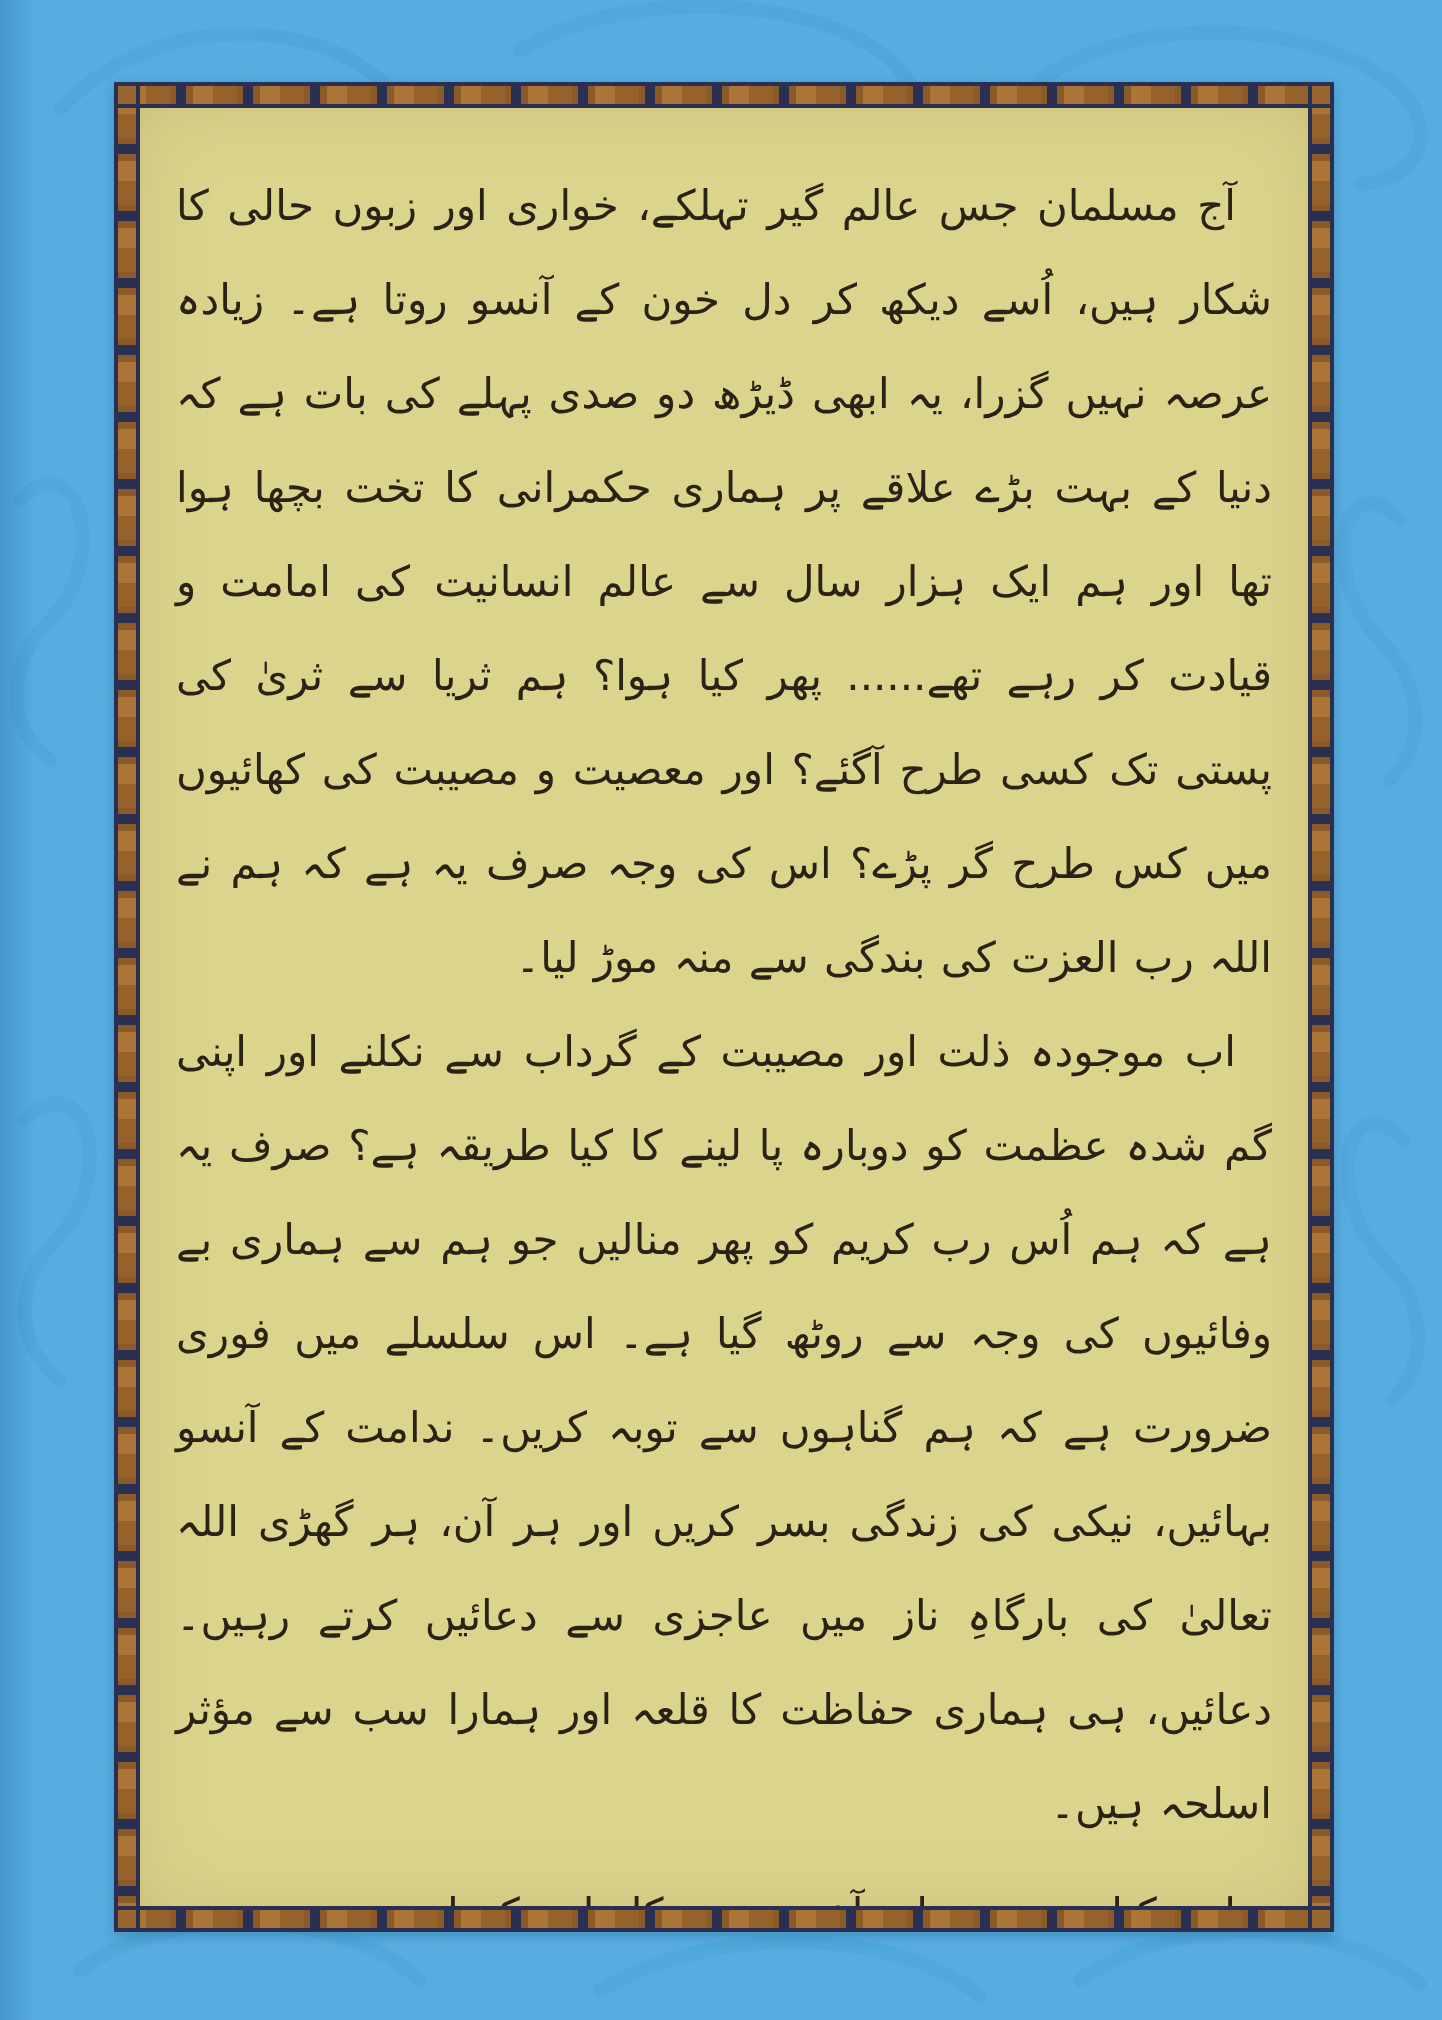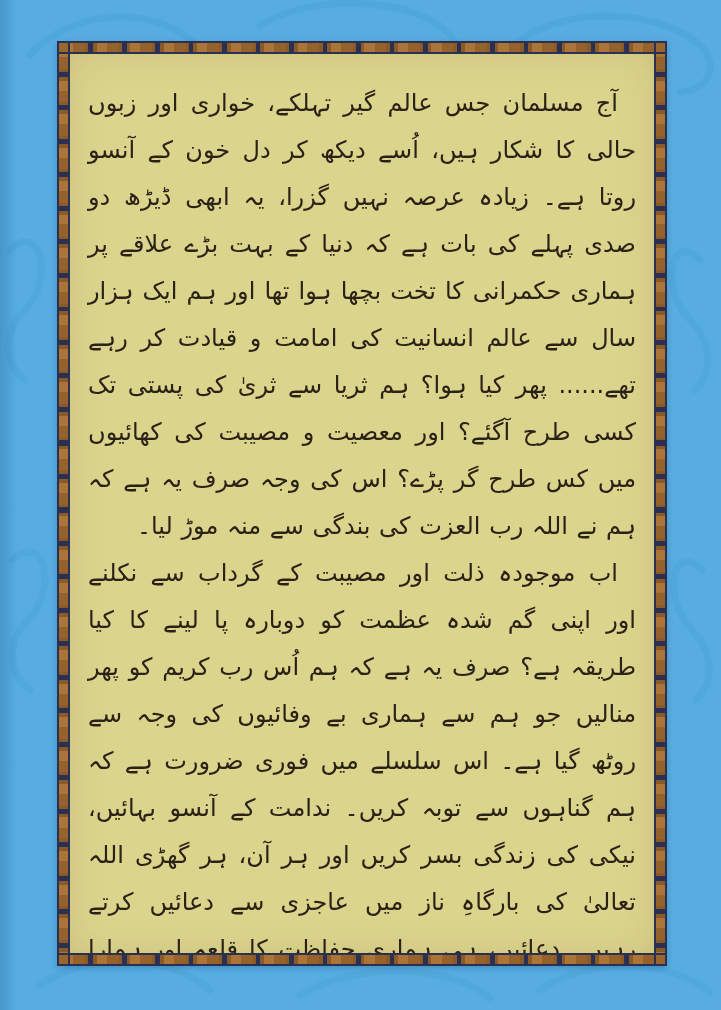--- a/index.html
+++ b/index.html
@@ -87,21 +87,21 @@
 
   
   .text-panel {
     position: absolute;
     inset: 13px;
     padding: 26px 18px 16px 18px;
     box-sizing: border-box;
     direction: rtl;
     text-align: justify;
     color: #2b2216;
-    font-size: 24px;
+    font-size: 21px;
     line-height: 47px;
     z-index: 5;
     overflow: hidden;
   }
   .text-panel p {
     margin: 0;
     text-indent: 18px;
     word-spacing: 1px;
   }
   .text-panel p.para-3 {

